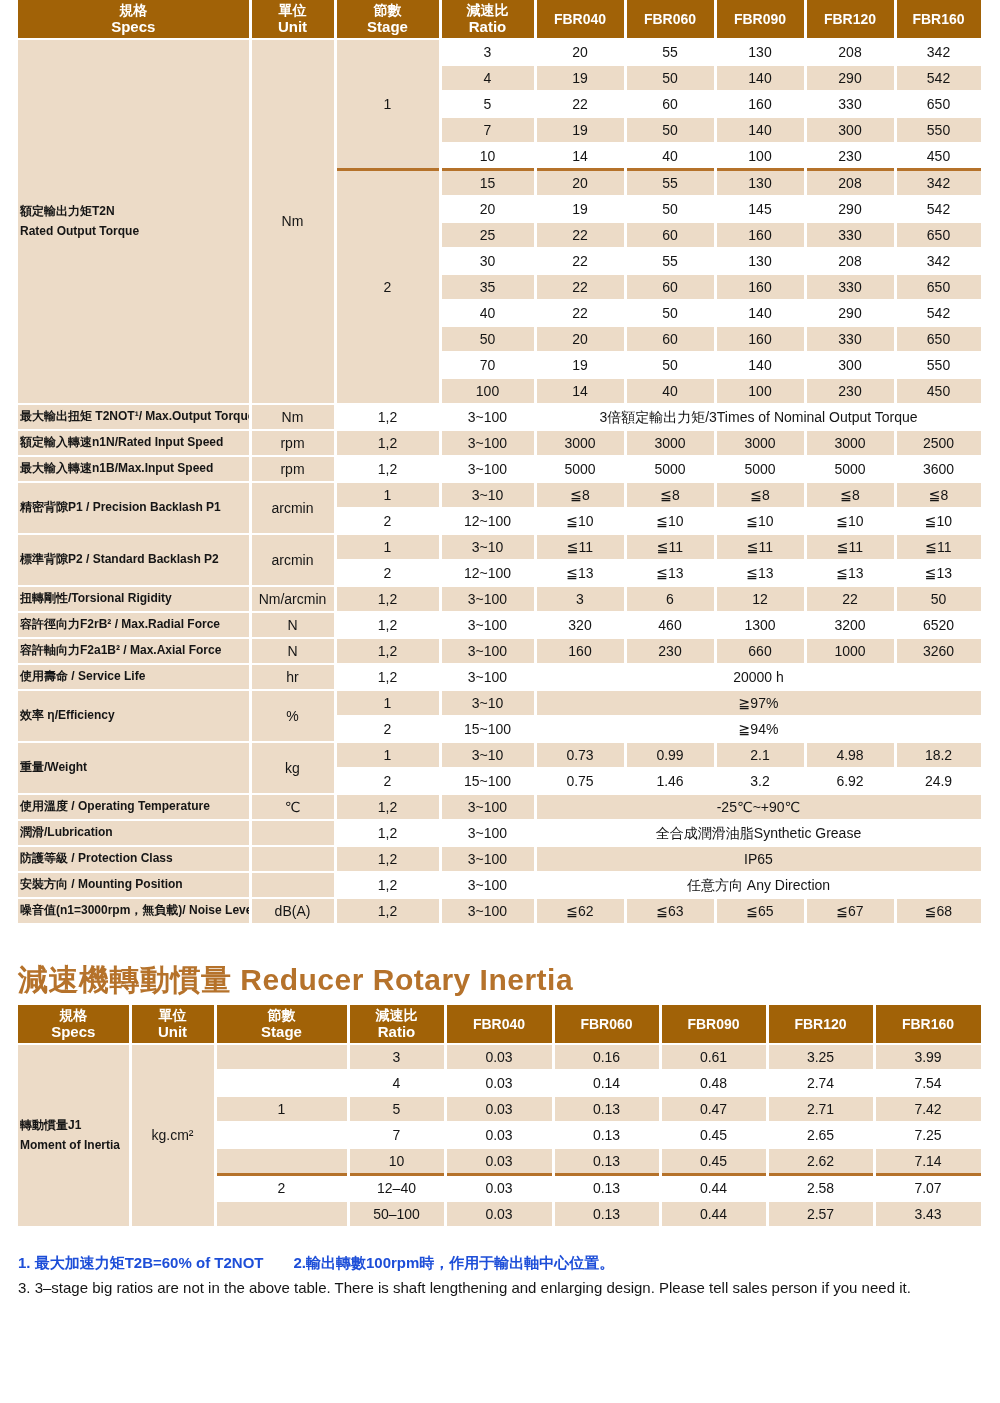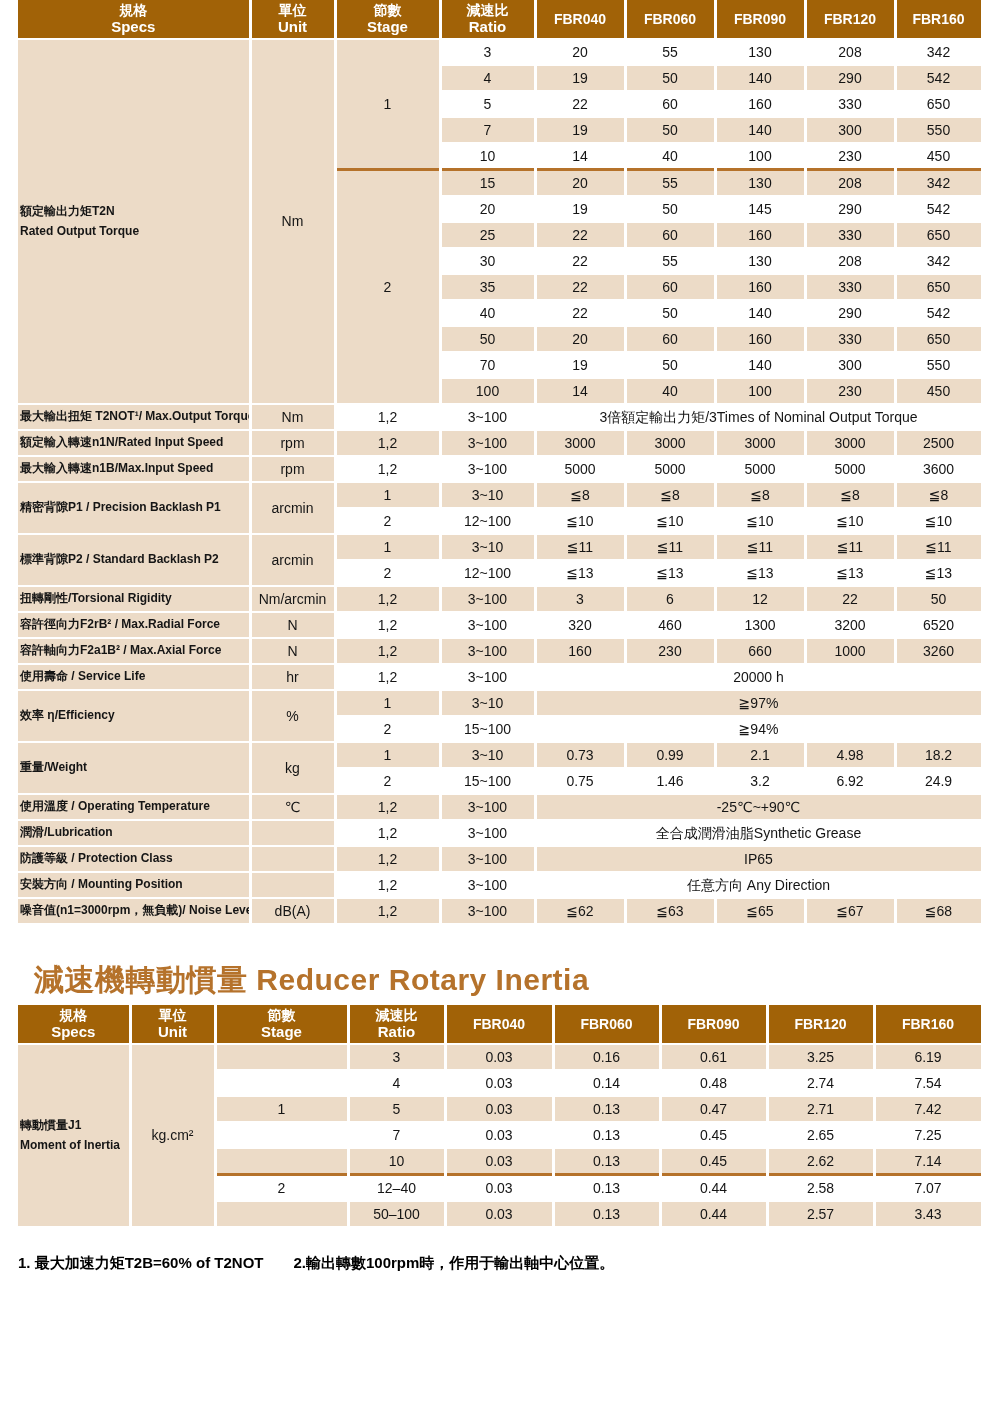--- a/index.html
+++ b/index.html
@@ -8,21 +8,21 @@
     font-family:"Liberation Sans","DejaVu Sans",sans-serif;
     color:#111;
   }
   .wrap{margin-left:18px;width:964px;}
   h1.sec-title{
     color:#b5722b;font-size:30px;font-weight:bold;
     margin:0;padding:14px 0 9px 0;letter-spacing:.5px;line-height:1.1;
     white-space:nowrap;
   }
   h1.sec-title .gap{display:inline-block;width:30px;}
-  h1.sec-title.second{padding-top:38px;padding-bottom:9px;margin-left:16px;}
+  h1.sec-title.second{padding-top:38px;padding-bottom:9px;}
   table.spec-table{
     border-collapse:collapse;table-layout:fixed;width:964px;
   }
   .spec-table th{
     background:#a16207;color:#fff;font-size:14px;font-weight:bold;
     height:38px;line-height:1.2;text-align:center;
     border-right:3px solid #fff;border-bottom:2px solid #fff;
     padding:0;
   }
   .spec-table th .en{font-size:15px;}
@@ -34,21 +34,21 @@
   .spec-table td.tan{background:#ecdbc7;}
   .spec-table td.white{background:#fff;}
   .spec-table td.spec{
     text-align:left;font-size:12px;font-weight:bold;
     white-space:nowrap;overflow:hidden;
   }
   .spec-table td.spec div{line-height:1.6;}
   .spec-table td.sep{border-top:3px solid #b5722a;}
   .notes{margin-top:24px;font-size:15px;}
   .notes p{margin:3px 0;line-height:1.45;white-space:nowrap;}
-  .notes p.zh{color:#000000;font-weight:bold;}
+  .notes p.zh{color:#1d4ed8;font-weight:bold;}
   .notes p.en{color:#151515;}
 </style>
 </head>
 <body>
 
 <div class="wrap">
 
 
   <table id="spec-table" class="spec-table">
       <colgroup>
@@ -467,21 +467,21 @@
             <div>轉動慣量J1</div>
             <div>Moment of Inertia</div>
           </td>
           <td class="tan" rowspan="7">kg.cm²</td>
           <td class="tan"></td>
           <td class="tan">3</td>
           <td class="tan">0.03</td>
           <td class="tan">0.16</td>
           <td class="tan">0.61</td>
           <td class="tan">3.25</td>
-          <td class="tan">6.19</td>
+          <td class="tan">3.99</td>
         </tr>
         <tr>
           <td class="white"></td>
           <td class="white">4</td>
           <td class="white">0.03</td>
           <td class="white">0.14</td>
           <td class="white">0.48</td>
           <td class="white">2.74</td>
           <td class="white">7.54</td>
         </tr>
@@ -528,15 +528,16 @@
           <td class="tan">0.13</td>
           <td class="tan">0.44</td>
           <td class="tan">2.57</td>
           <td class="tan">3.43</td>
         </tr>
       </tbody>
     </table>
 
   <div class="notes">
     <p class="zh">1. 最大加速力矩T2B=60% of T2NOT　　2.輸出轉數100rpm時，作用于輸出軸中心位置。</p>
+    <p class="en">3. 3–stage big ratios are not in the above table. There is shaft lengthening and enlarging design. Please tell sales person if you need it.</p>
   </div>
 
 </div>
 
 </body></html>

